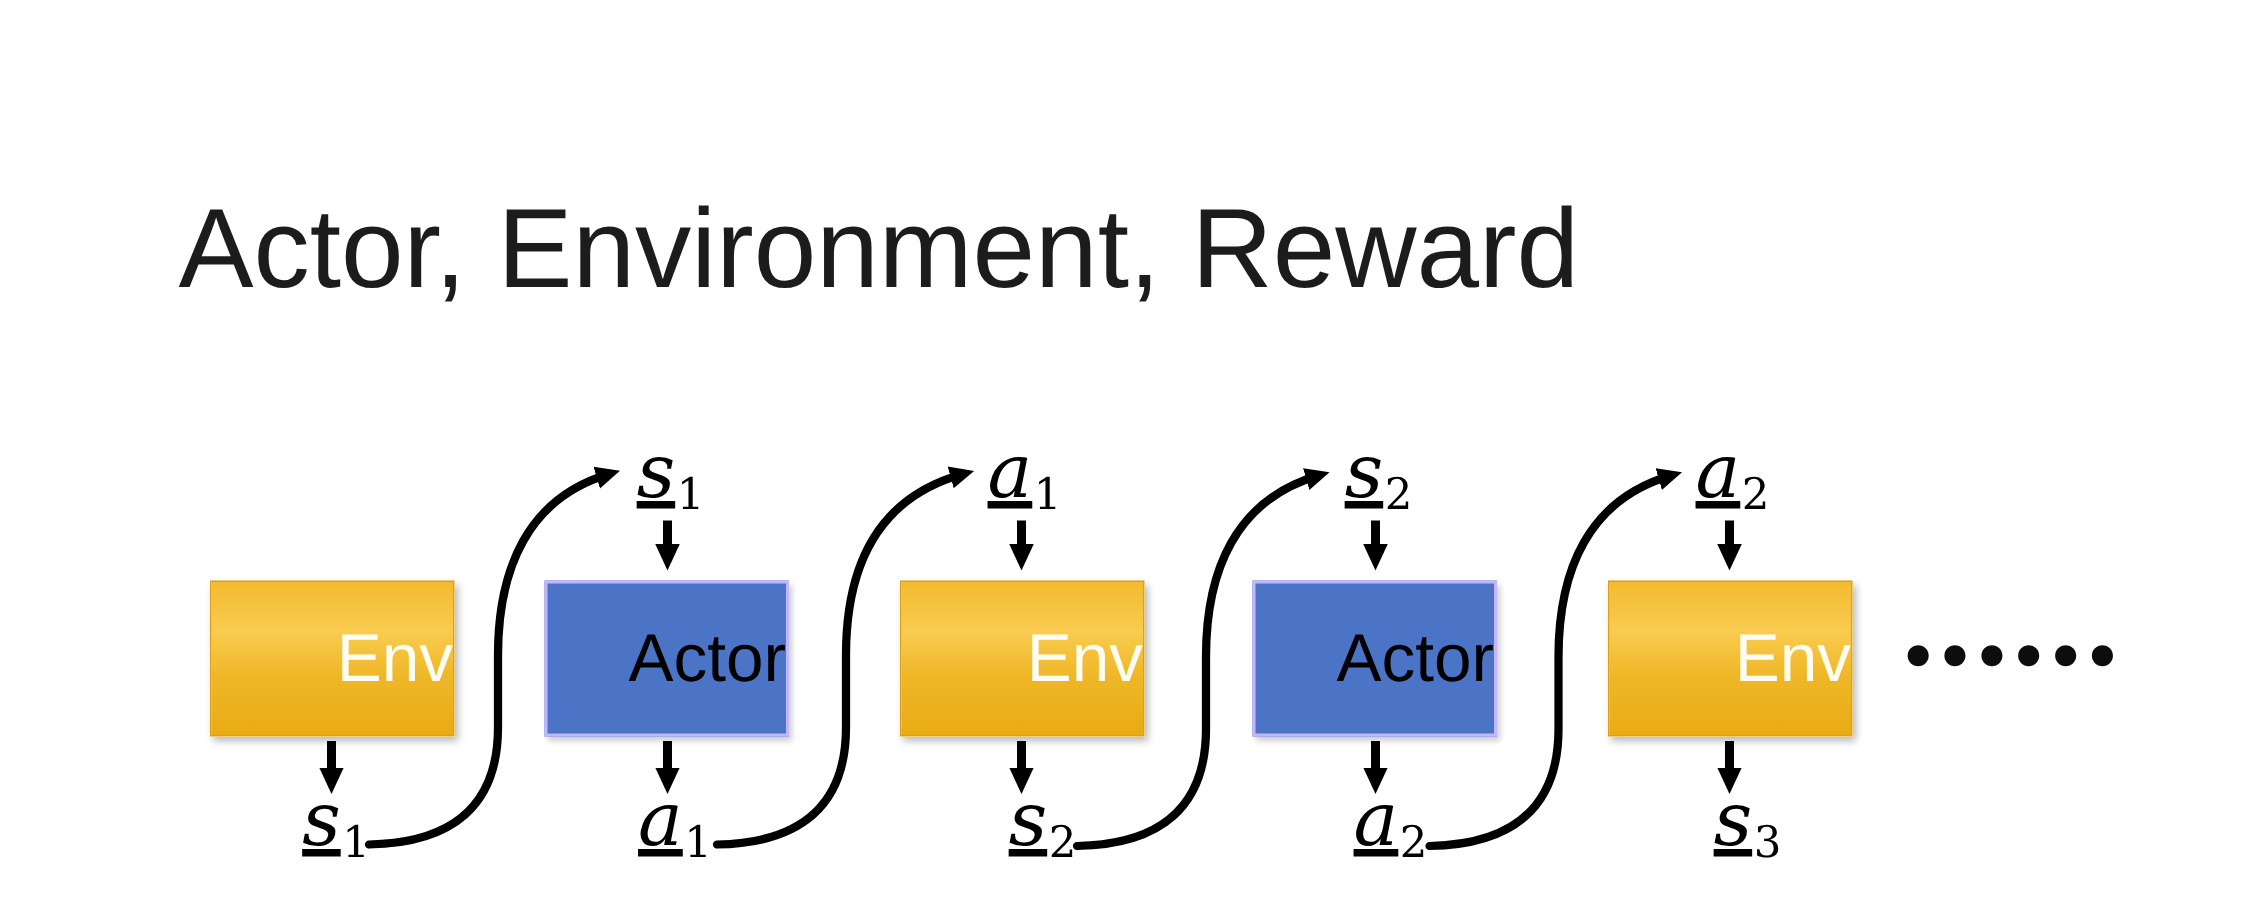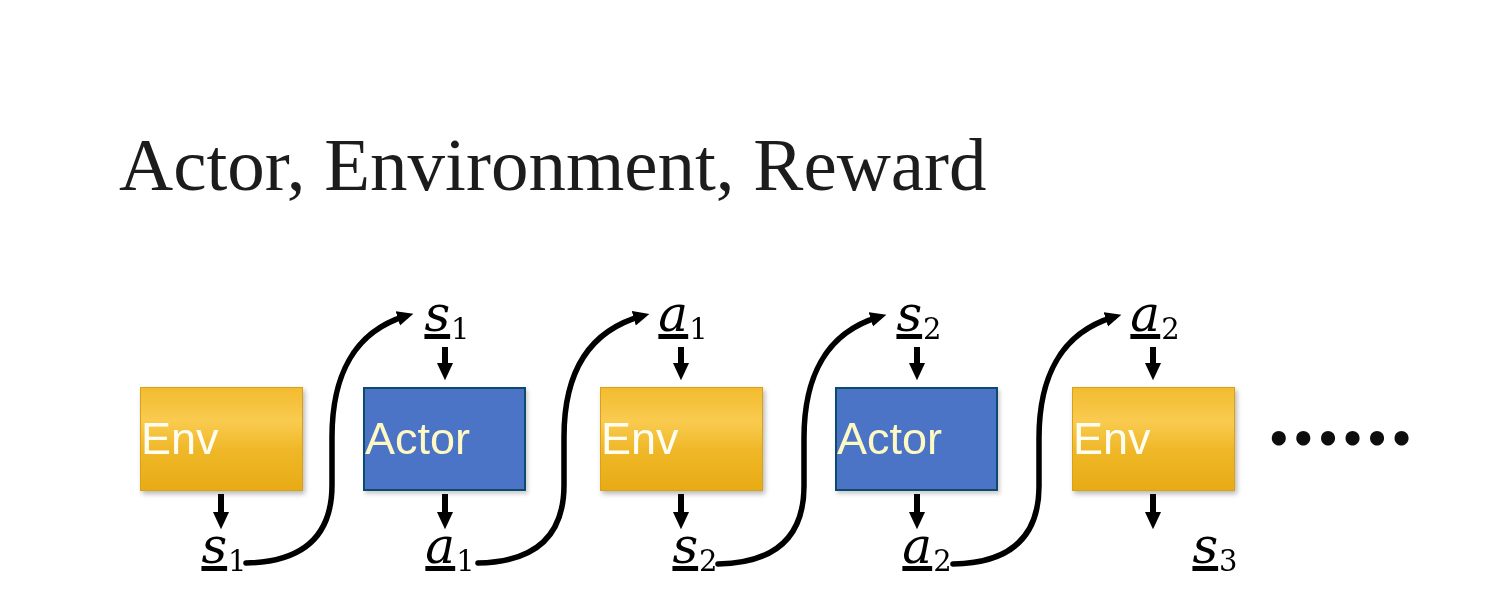--- a/index.html
+++ b/index.html
@@ -7,51 +7,51 @@
     position:relative;
     width:1500px;height:608px;
     background:#ffffff;
     overflow:hidden;
     font-family:"Liberation Sans",sans-serif;
   }
   .title{
     position:absolute;
     left:119px;top:122px;
     margin:0;
-    font-family:Liberation Serif, serif;
+    font-family:Liberation Sans, sans-serif;
     font-weight:300;
     font-size:75px;
     letter-spacing:0px;
     color:#1c1c1c;
     white-space:nowrap;
   }
   .arrow-layer{
     position:absolute;left:0;top:0;width:1500px;height:608px;
     pointer-events:none;
   }
   .arr{stroke:#000000;stroke-width:6;}
   .curve{stroke:#000000;stroke-width:5.5;fill:none;stroke-linecap:round;}
   .box{
     position:absolute;top:387px;
     width:163px;height:104px;
     box-sizing:border-box;
-    display:flex;align-items:center;justify-content:flex-start;
+    display:flex;align-items:center;justify-content:flex-end;
     font-size:45px;
     user-select:none;
   }
   .box.env{
     background:linear-gradient(180deg,#F3BB30 0%,#F9CB4F 32%,#EFB727 62%,#E8AB15 100%);
     border:1px solid #D9A117;
     color:#FFFDF2;
     box-shadow:2px 3px 5px rgba(0,0,0,0.28);
   }
   .box.actor{
     background:#4B74C7;
-    border:2px solid #0c4a6e;
-    color:#fef9c3;
+    border:2px solid #c4b5fd;
+    color:#000000;
     box-shadow:2px 3px 4px rgba(0,0,0,0.20);
   }
   .mlabel{
     position:absolute;
     transform:translateX(-50%);
     font-family:"DejaVu Serif",serif;
     font-style:italic;
     font-size:50px;
     line-height:1;
     color:#000000;
@@ -142,19 +142,19 @@
   </div>
   <div class="mlabel bottomrow" style="left:450px;">
     <span class="mbase">a</span><span class="msub">1</span>
   </div>
   <div class="mlabel bottomrow" style="left:695px;">
     <span class="mbase">s</span><span class="msub">2</span>
   </div>
   <div class="mlabel bottomrow" style="left:927px;">
     <span class="mbase">a</span><span class="msub">2</span>
   </div>
-  <div class="mlabel bottomrow" style="left:1215px;">
+  <div class="mlabel bottomrow" style="left:1165px;">
     <span class="mbase">s</span><span class="msub">3</span>
   </div>
 
   <div class="dots">••••••</div>
 
 </div>
 
 </body></html>

